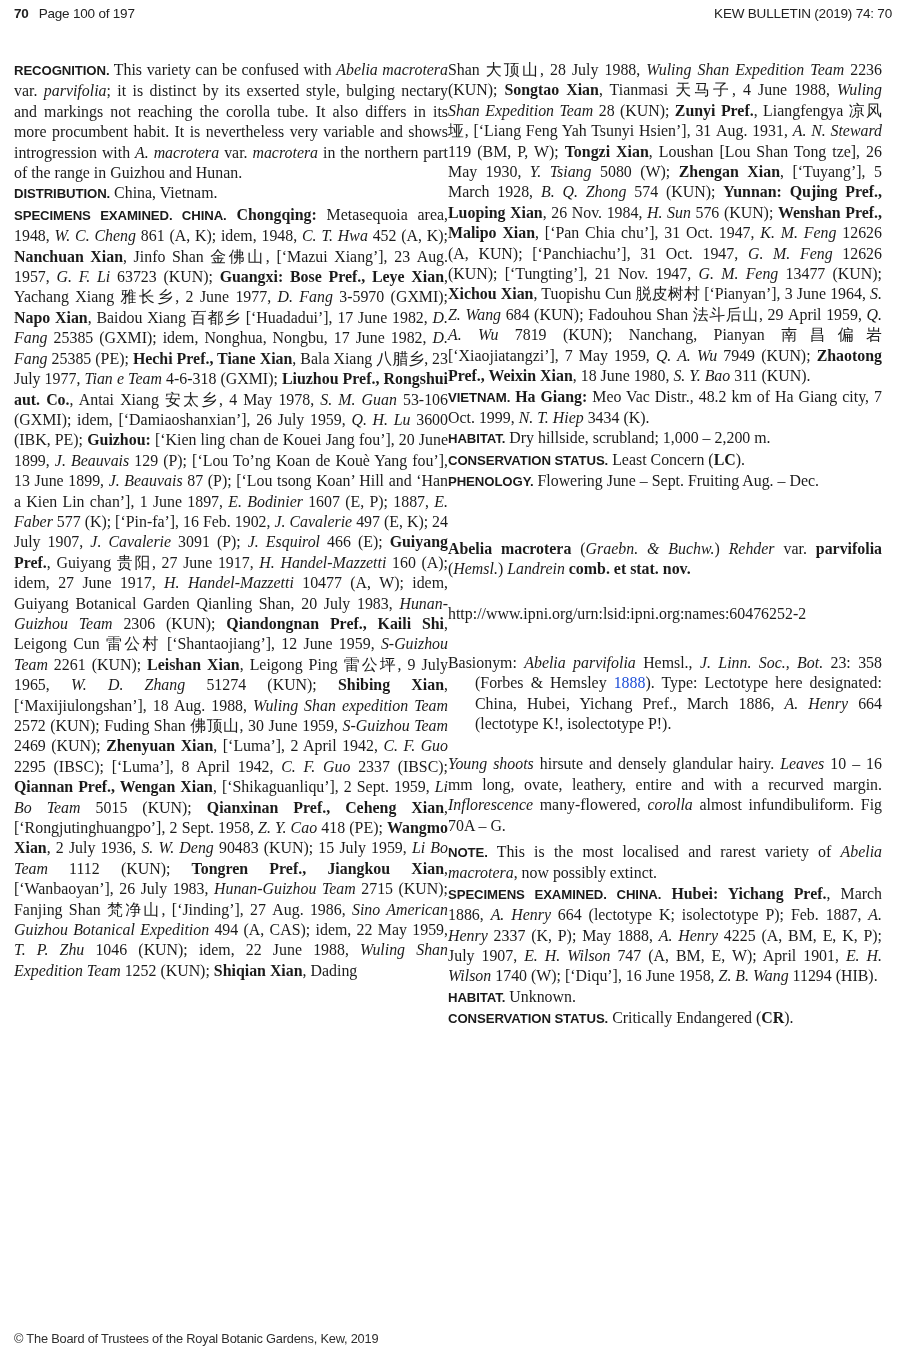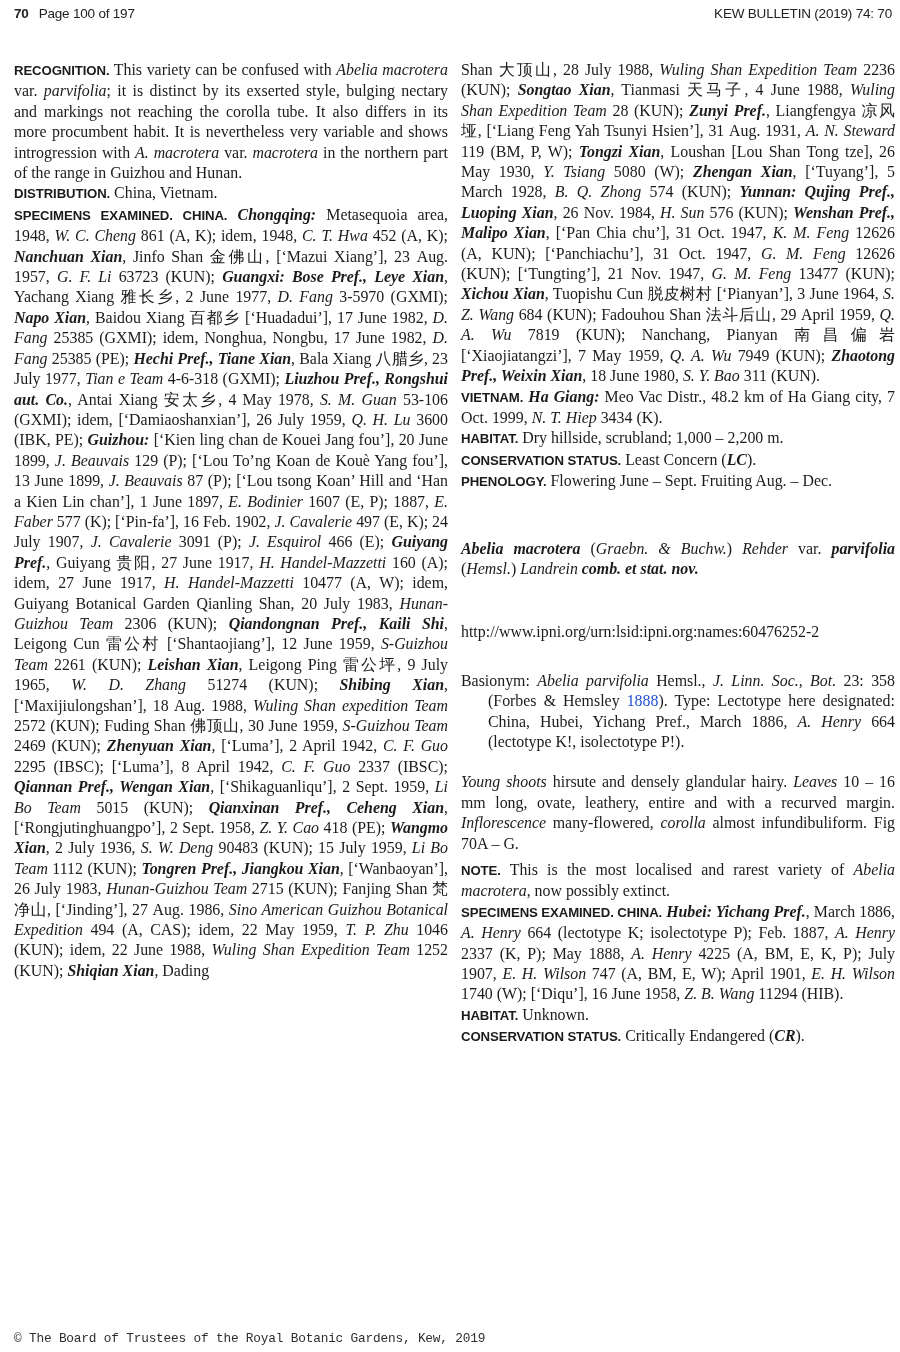--- a/index.html
+++ b/index.html
@@ -17,44 +17,44 @@
     display:flex;justify-content:space-between;align-items:baseline;
     font-family:"Liberation Sans","DejaVu Sans",sans-serif;
     font-size:13.5px;letter-spacing:-0.2px;color:#222;
   }
   #running-head .artnum{font-weight:700;margin-right:10px;}
   #head-left{display:flex;align-items:flex-start;}
   
   #body{
     position:absolute;top:60px;left:14px;
     width:881px;
-    display:flex;gap:13px;
+    display:flex;gap:0;
   }
   .col{width:434px;}
   .para{
     margin:0;
     font-size:15.9px;line-height:20.4px;
     text-align:justify;
   }
   .run-label{
     font-family:"Liberation Sans","DejaVu Sans",sans-serif;
     font-weight:700;font-size:13.2px;letter-spacing:-0.1px;
   }
-  .run-b{font-weight:700;font-style:italic;}
+  .run-b{font-weight:700;}
   .run-i{font-style:italic;}
   .run-y{color:#1d4ed8;}
   .kind-heading{margin-top:46px;}
-  .kind-url{margin-top:43px;}
+  .kind-url{margin-top:25px;}
   .kind-basionym{margin-top:28px;padding-left:27px;text-indent:-27px;}
   .kind-desc{margin-top:20px;}
   .kind-note{margin-top:6px;}
   
   #page-footer{
     position:absolute;left:14px;top:1331px;
-    font-family:Liberation Mono, monospace;
+    font-family:Liberation Sans, sans-serif;
     font-size:12.8px;letter-spacing:-0.2px;color:#2e2e2e;
   }
 </style>
 </head>
 <body>
 
 <div id="page">
 
   <div id="running-head">
     <div id="head-left">

